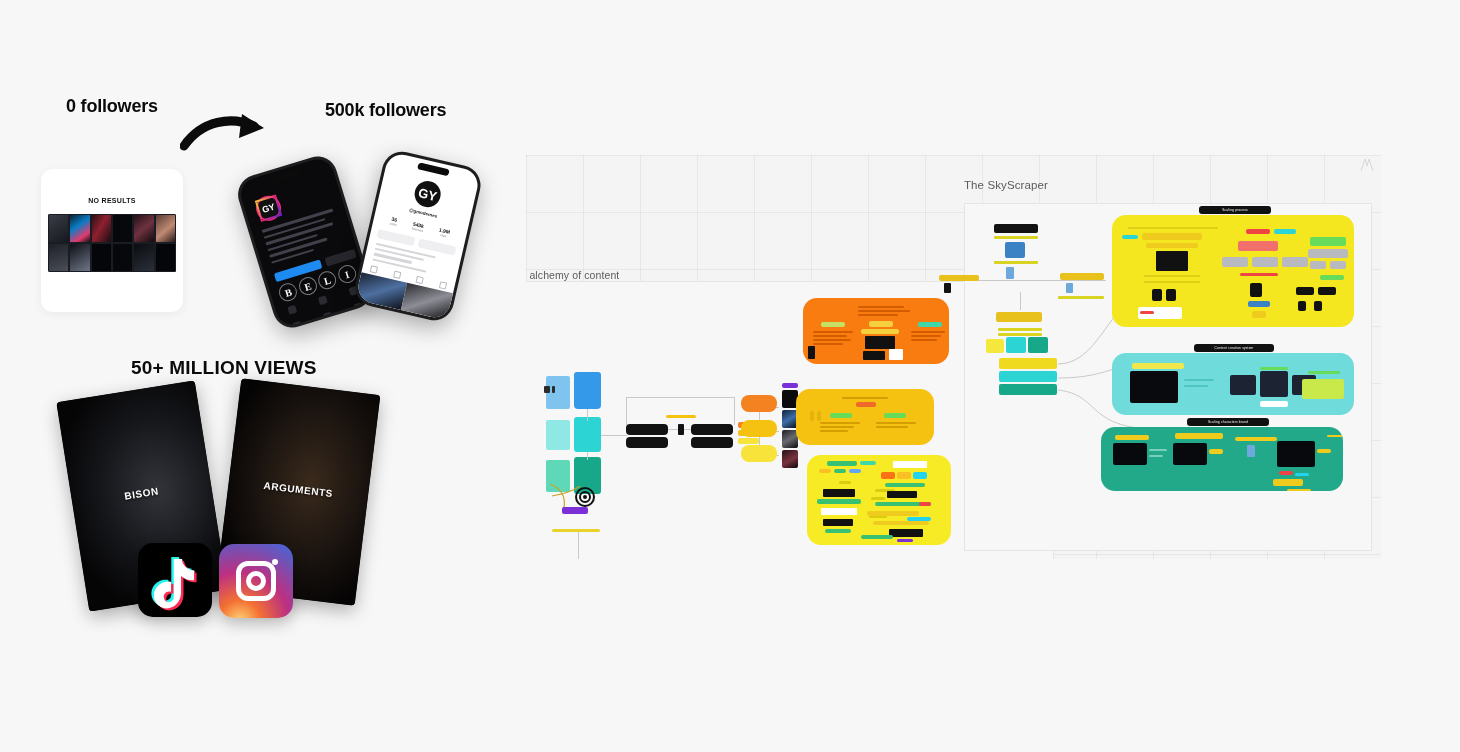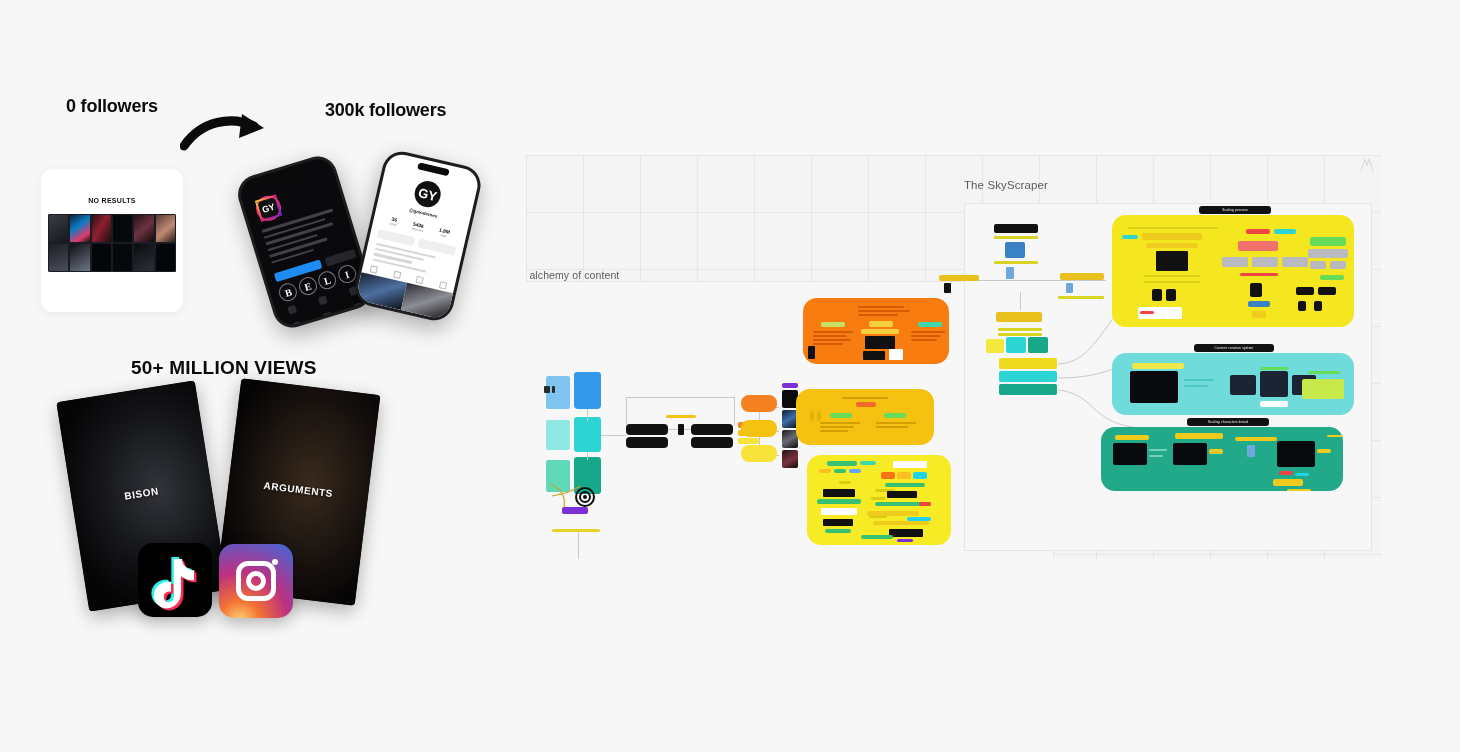--- a/index.html
+++ b/index.html
@@ -184,21 +184,21 @@
 </style>
 </head>
 <body>
 
 <div id="stage">
 
   <div id="left-collage">
 
     <div class="headline" id="label-zero">0 followers</div>
 
-    <div class="headline" id="label-500k">300k followers</div>
+    <div class="headline" id="label-500k">500k followers</div>
 
     <svg id="curved-arrow" viewBox="0 0 100 44">
       <path d="M4 34 C 22 8, 52 4, 74 14" stroke="#0b0b0b" stroke-width="9" fill="none" stroke-linecap="round"></path>
       <path d="M62 2 L84 16 L59 26 Z" fill="#0b0b0b"></path>
     </svg>
 
     <div id="no-results-card">
       <div id="no-results-title">NO RESULTS</div>
       <div id="no-results-grid">
         <i class="th1"></i>

